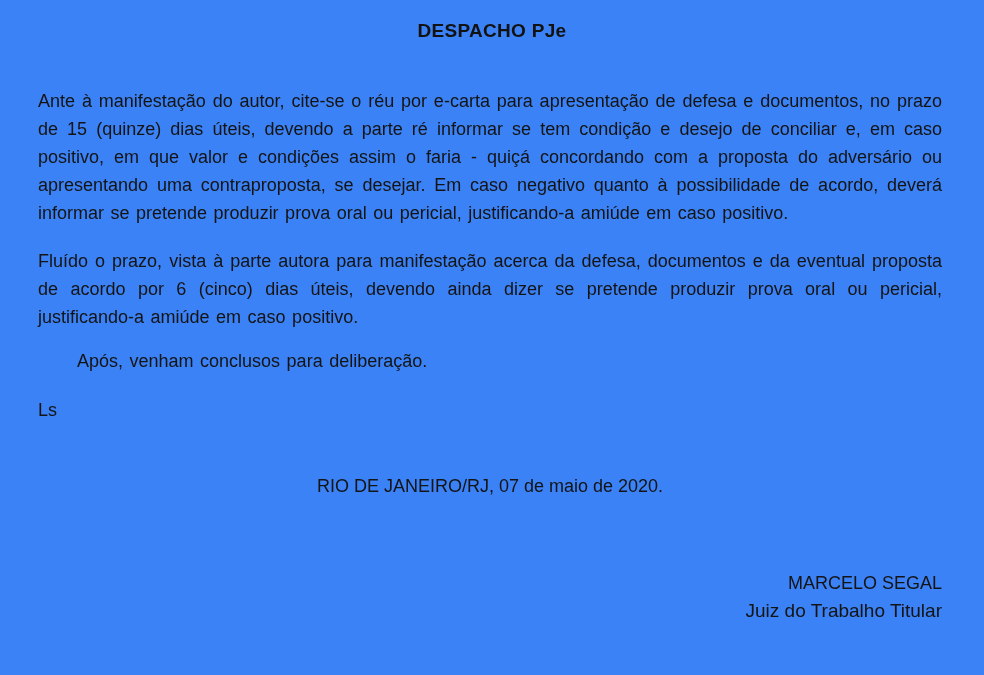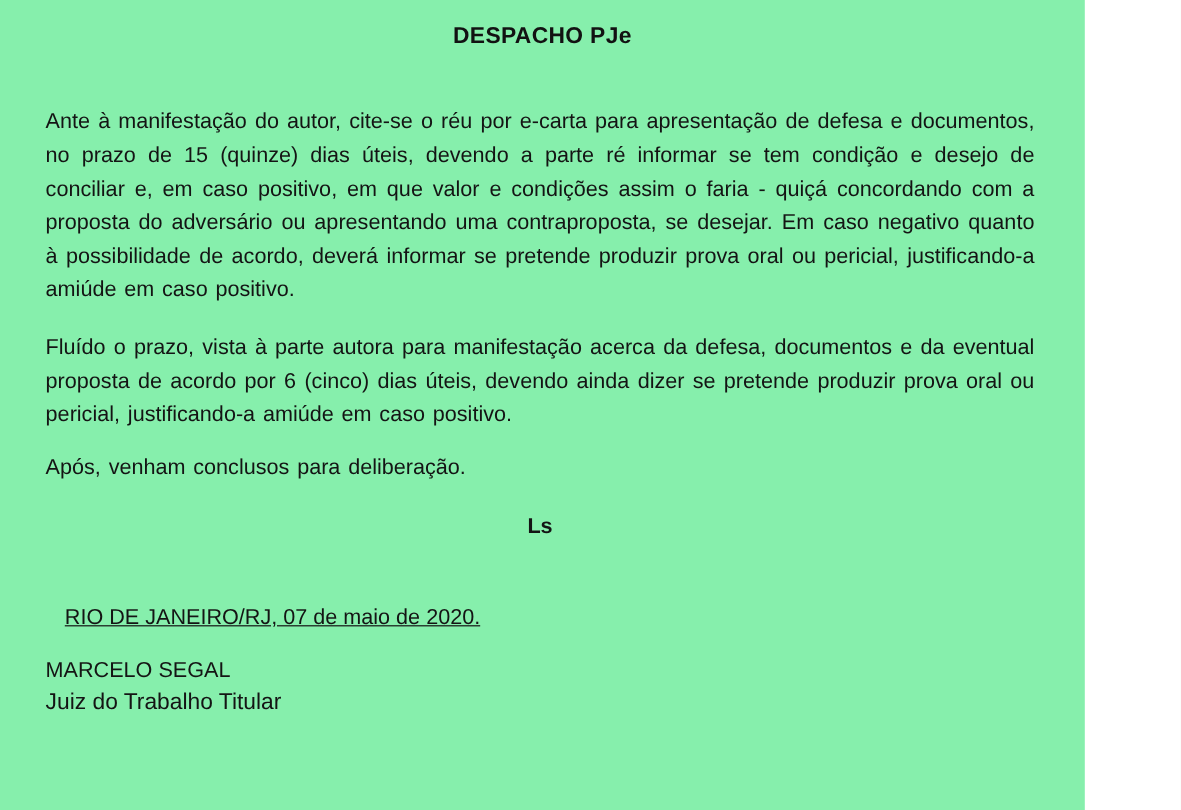--- a/index.html
+++ b/index.html
@@ -2,23 +2,23 @@
 <html lang="pt-BR"><head>
 <meta charset="utf-8">
 <style>
   html, body {
     margin: 0;
     padding: 0;
     background: #ffffff;
   }
   .page {
     position: relative;
-    width: 904px;
+    width: 984px;
     height: 675px;
-    background: #86efac;
+    background: #3b82f6;
     font-family: "Liberation Sans", "DejaVu Sans", sans-serif;
     color: #141414;
     overflow: hidden;
     box-sizing: border-box;
   }
   .doc-title {
     margin: 0;
     padding-top: 20px;
     text-align: center;
     font-size: 19px;
@@ -31,39 +31,38 @@
   }
   .para {
     margin: 0;
     text-align: justify;
     font-size: 18px;
     line-height: 28px;
     word-spacing: 1.5px;
   }
   .para-1 { margin-top: 45px; }
   .para-2 { margin-top: 20px; }
-  .para-3 { margin-top: 16px; }
+  .para-3 { margin-top: 16px; margin-left: 39px; }
   .initials-line {
     margin: 0;
     margin-top: 21px;
+    text-align: left;
+    font-size: 18px;
+    line-height: 28px;
+  }
+  .place-date {
+    margin: 0;
+    margin-top: 48px;
     text-align: center;
     font-size: 18px;
     line-height: 28px;
-    font-weight: bold;
-  }
-  .place-date {
-    margin: 16px;
-    margin-top: 48px;
-    text-align: left;
-    font-size: 18px;
-    line-height: 28px;
-    text-decoration: underline;
   }
   .signature-block {
-    text-align: left;
+    margin-top: 69px;
+    text-align: right;
   }
   .signature-name {
     margin: 0;
     font-size: 18px;
     line-height: 28px;
   }
   .signature-role {
     margin: 0;
     font-size: 19px;
     line-height: 28px;

